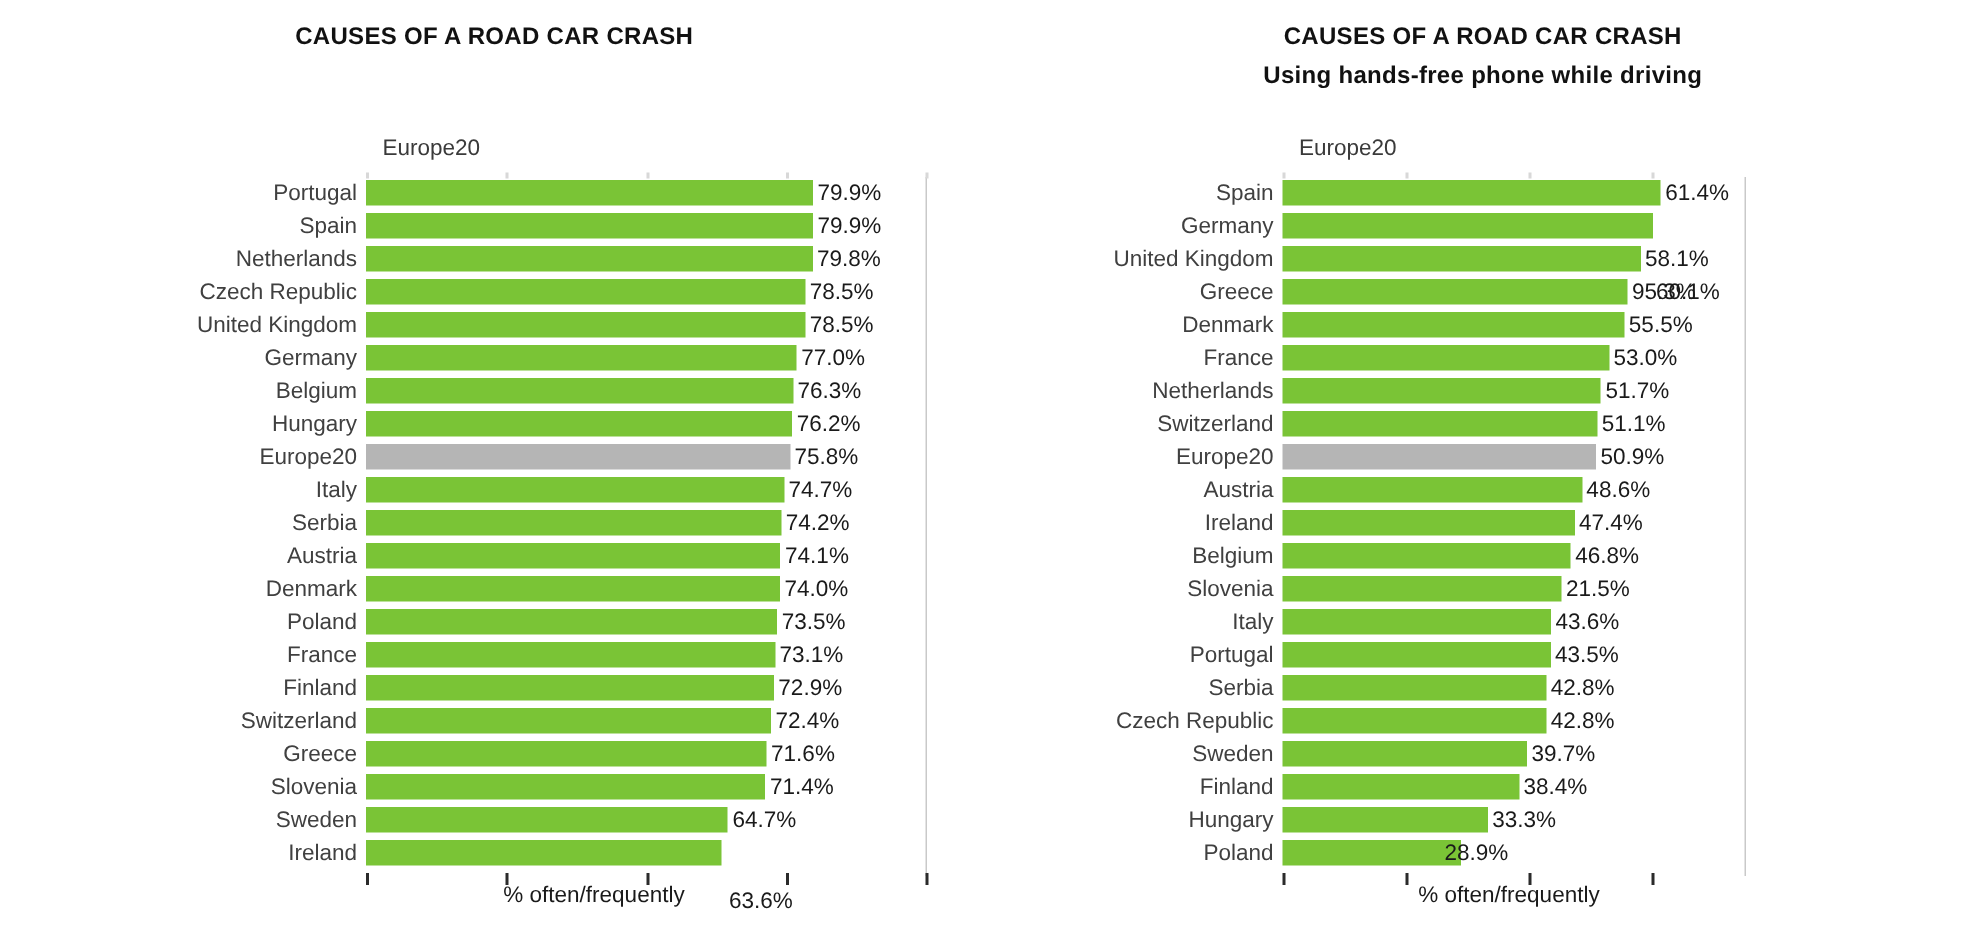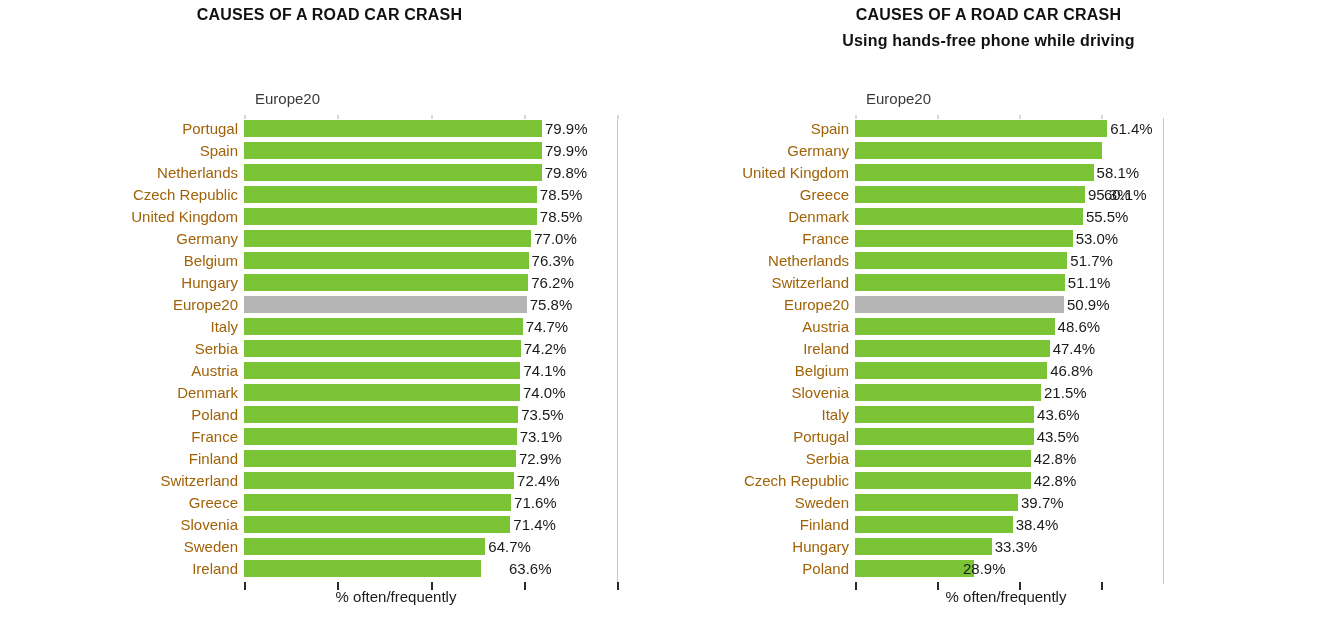--- a/index.html
+++ b/index.html
@@ -14,21 +14,21 @@
   .panel{position:relative;width:659px;height:634px;}
 
   .title{
     text-align:center;
     font-size:16px;
     font-weight:bold;
     color:#111111;
     letter-spacing:.2px;
     margin:0;
   }
-  .title.main{padding-top:6px;}
+  .title.main{padding-top:16px;}
   .title.sub{padding-top:8px;}
 
   .note{
     position:absolute;
     font-size:15px;
     color:#3a3a3a;
     white-space:nowrap;
   }
 
   .plot{position:absolute;}
@@ -36,21 +36,21 @@
   .rows{position:absolute;left:0;top:0;}
   .row{position:absolute;left:0;height:22px;}
 
   .rowlabel{
     position:absolute;
     right:0;
     top:0;
     height:22px;
     line-height:21px;
     font-size:15px;
-    color:#a16207;
+    color:#404040;
     text-align:right;
     white-space:nowrap;
   }
   .bar{
     position:absolute;
     top:2px;
     height:17px;
     background:#7ac436;
   }
   .bar.highlight{background:#b5b5b5;}
@@ -204,21 +204,21 @@
             <div class="value" style="left: 513.322px;">71.4%</div>
           </div>
           <div class="row" style="top: 418px; width: 617px;">
             <div class="rowlabel" style="width: 238px; right: 379px;">Sweden</div>
             <div class="bar" style="left: 244px; width: 241.331px;"></div>
             <div class="value" style="left: 488.331px;">64.7%</div>
           </div>
           <div class="row" style="top: 440px; width: 617px;">
             <div class="rowlabel" style="width: 238px; right: 379px;">Ireland</div>
             <div class="bar" style="left: 244px; width: 237.228px;"></div>
-            <div class="value" style="left: 509px;">63.6%</div>
+            <div class="value" style="left: 486px; margin-top: 32px;">63.6%</div>
           </div>
         </div>
       </div>
     <div class="axis-title" id="axistitle-0" style="left: 246px; top: 588px; width: 300px;">% often/frequently</div>
   </div>
 
   <div class="panel" id="panel-1">
     <div class="title main">CAUSES OF A ROAD CAR CRASH</div>
     <div class="title sub">Using hands-free phone while driving</div>
     <div class="note" id="note-1" style="left: 207px; top: 90px;">Europe20</div>

